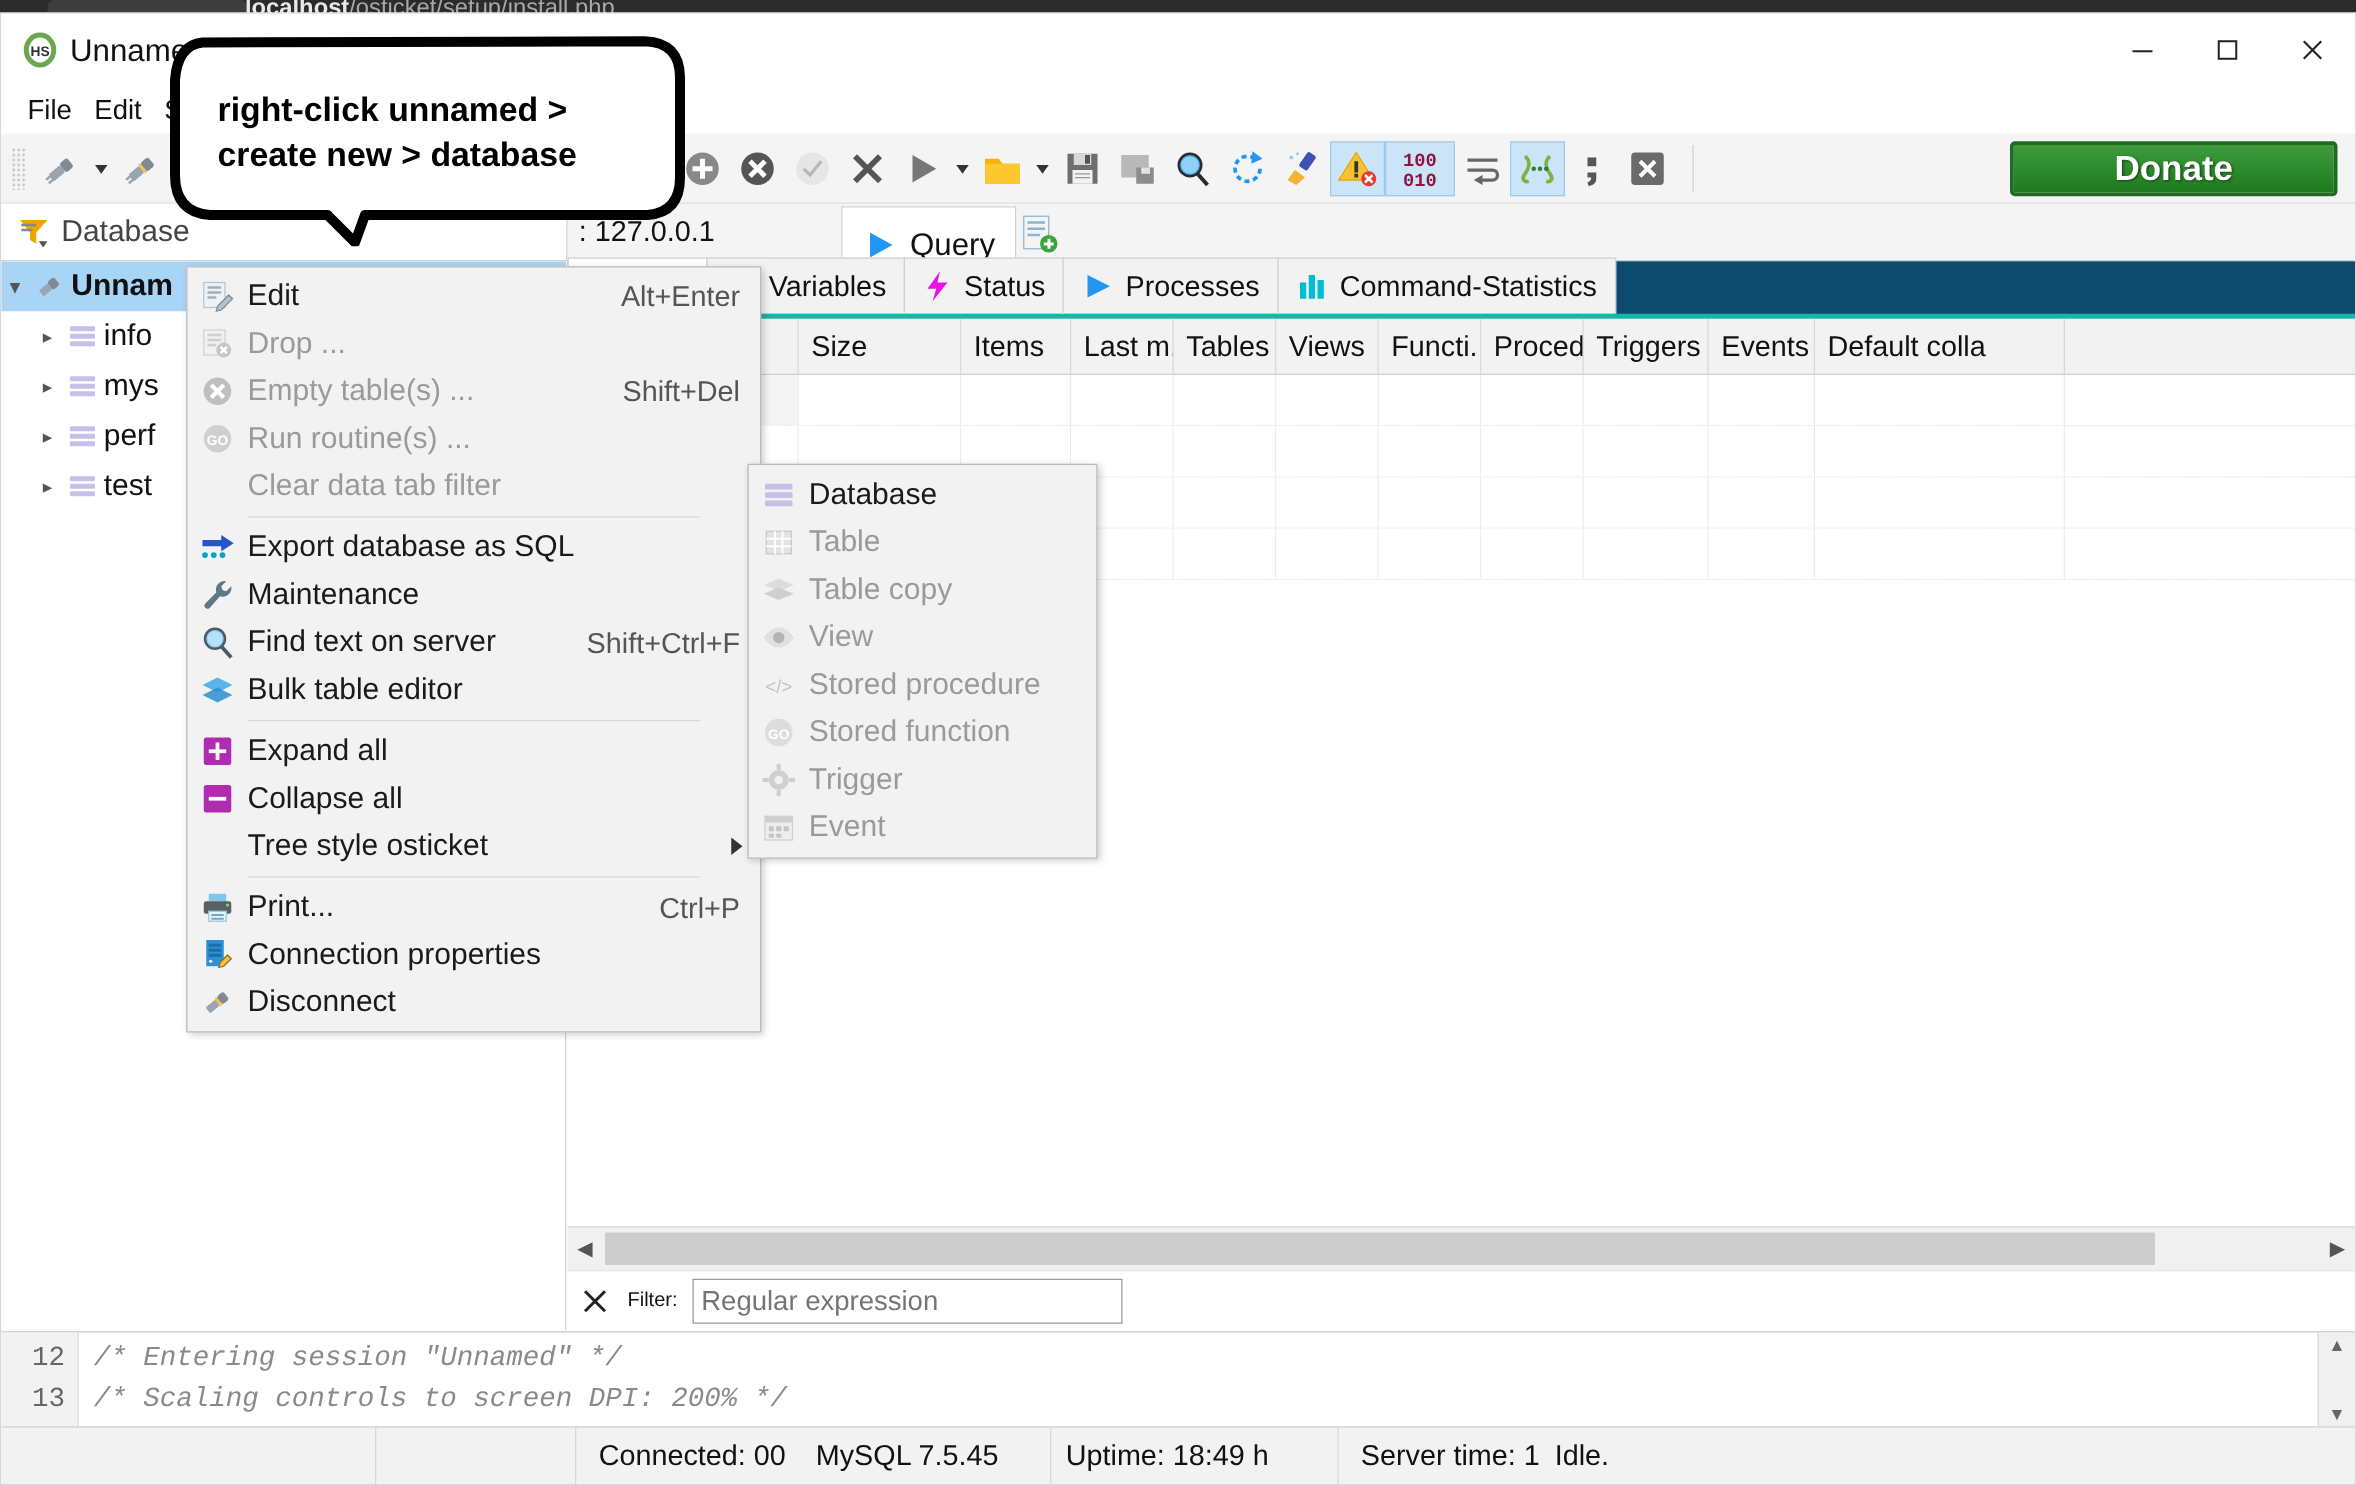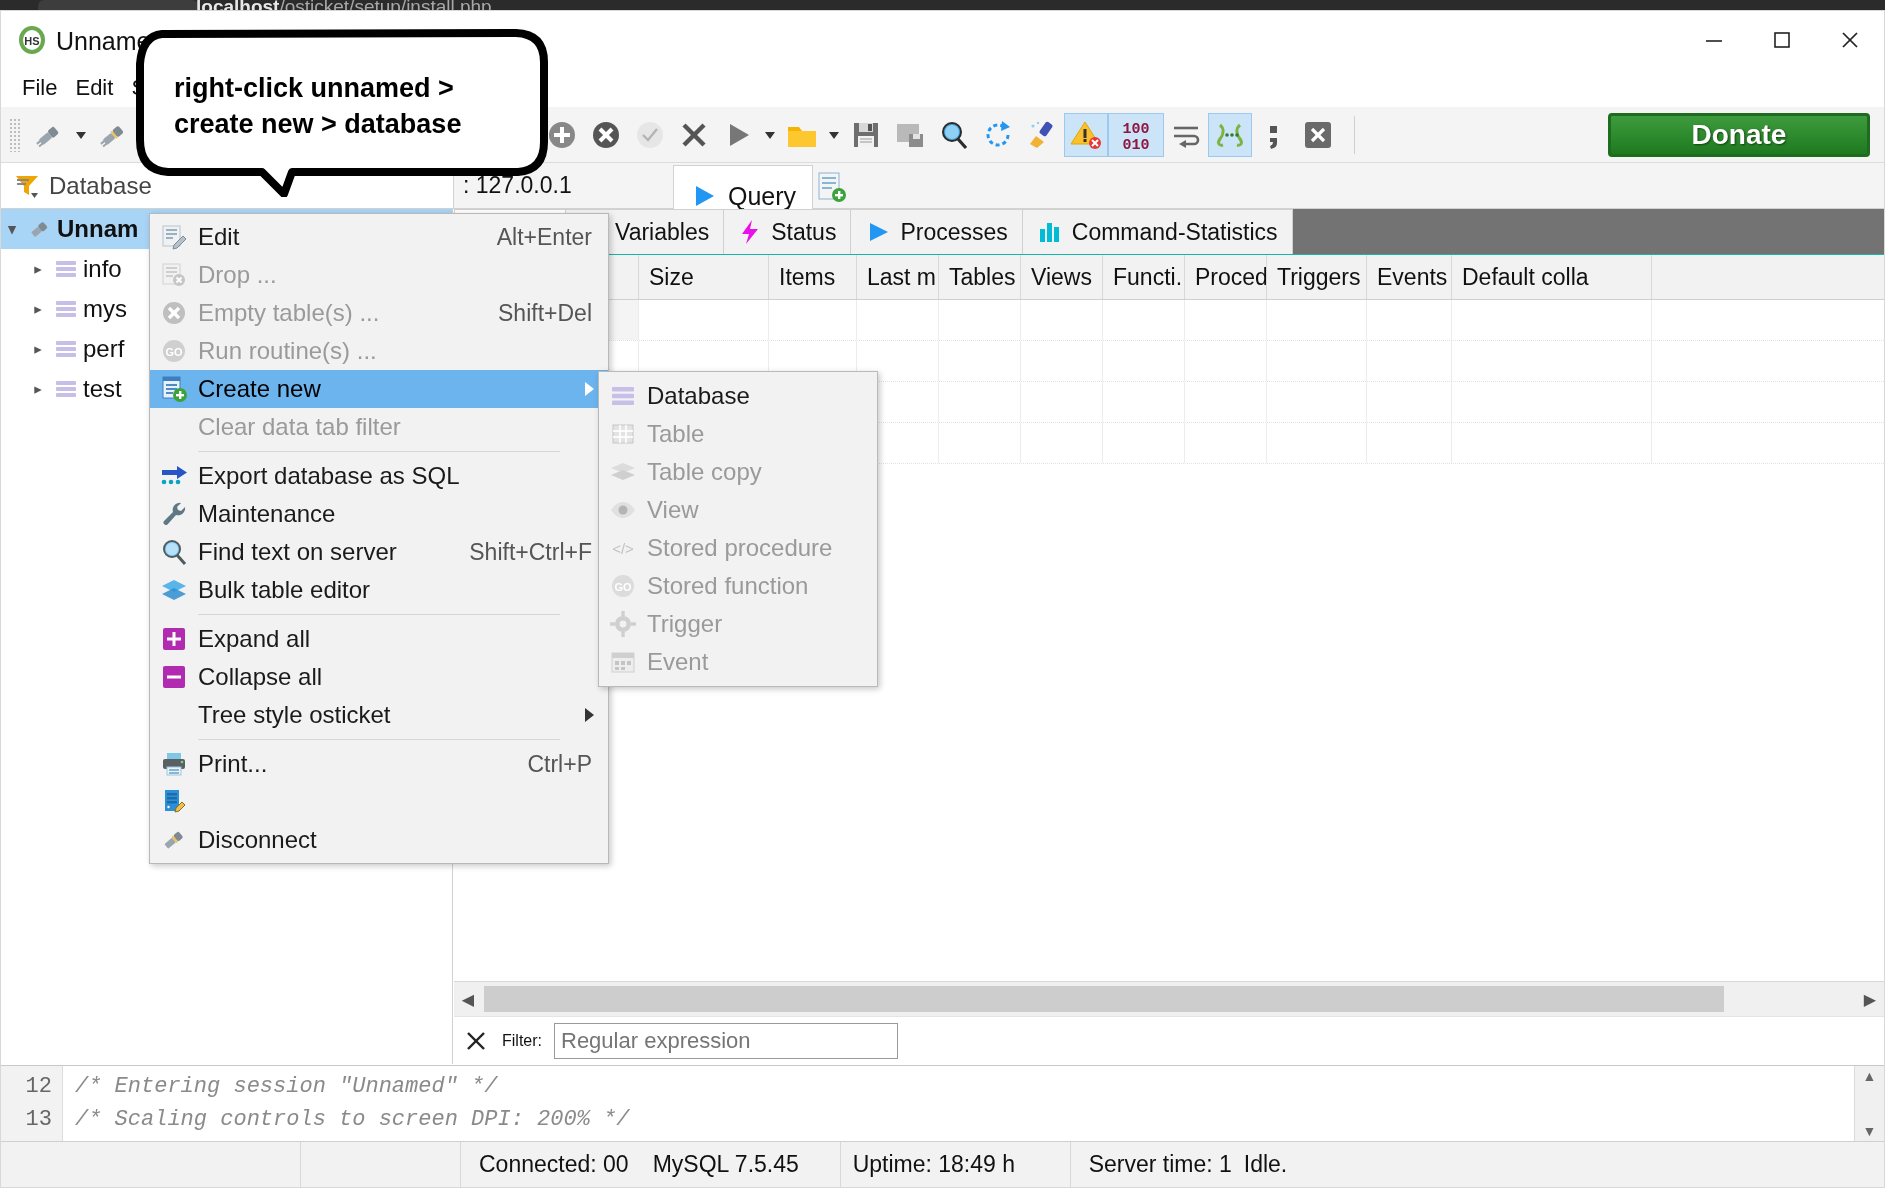--- a/index.html
+++ b/index.html
@@ -137,22 +137,22 @@
   }
   .tw-icon{width:34px;height:40px;display:flex;align-items:center;justify-content:center;}
 
   
   .rightpane{
     position:absolute;left:453px;top:198px;width:1430px;height:855px;
     background:#ffffff;box-sizing:border-box;
   }
   .subtabs{
     position:absolute;left:0;top:0;width:1430px;height:46px;
-    background:#737373;border-bottom:1px solid #14b8a6;box-sizing:border-box;
-    display:flex;
+    background:#0c4a6e;border-bottom:4px solid #14b8a6;box-sizing:border-box;
+    display:flex;align-items:flex-end;
   }
   .subtab{
     height:45px;display:flex;align-items:center;padding:0 14px;
     border:1px solid #d0d0d0;border-bottom:none;background:#f2f2f2;
     font-size:23px;color:#111;white-space:nowrap;box-sizing:border-box;
     margin-right:-1px;
   }
   .subtab.active{background:#ffffff;}
   .subtab .ico{margin-right:9px;display:flex;align-items:center;}
 
@@ -852,38 +852,20 @@
         <span class="ic">
           <svg class="icosvg" width="28" height="28" viewBox="0 0 28 28">
               <circle cx="14" cy="14" r="11" fill="#cfcfcf"></circle>
               <text x="14" y="19" font-size="11" font-weight="bold" text-anchor="middle" fill="#fff" font-family="Liberation Sans, sans-serif">GO</text>
             </svg>
         </span>
         <span class="tx">Run routine(s) ...</span>
         <span class="sc"></span>
       </div>
 
-      <div class="mi sel">
-        <span class="ic">
-          <svg class="icosvg" width="28" height="28" viewBox="0 0 28 28">
-              <rect x="3" y="2" width="17" height="21" fill="#e8f1fa" stroke="#3c7fbf"></rect>
-              <rect x="3" y="2" width="17" height="4" fill="#3c7fbf"></rect>
-              <g stroke="#3c7fbf" stroke-width="1.8">
-                <line x1="6" y1="10" x2="17" y2="10"></line>
-                <line x1="6" y1="14" x2="17" y2="14"></line>
-                <line x1="6" y1="18" x2="13" y2="18"></line>
-              </g>
-              <circle cx="20" cy="20" r="7" fill="#3aa33a"></circle>
-              <rect x="19" y="16" width="2.4" height="8" fill="#fff"></rect>
-              <rect x="16" y="19" width="8" height="2.4" fill="#fff"></rect>
-            </svg>
-        </span>
-        <span class="tx">Create new</span>
-        <span class="sub"></span>
-      </div>
 
       <div class="mi disabled">
         <span class="ic"></span>
         <span class="tx">Clear data tab filter</span>
       </div>
 
       <div class="msep"></div>
 
       <div class="mi">
         <span class="ic">
@@ -987,20 +969,21 @@
               <rect x="5" y="2" width="14" height="21" fill="#2d8fd6"></rect>
               <g fill="#1b6ca8">
                 <rect x="7" y="5" width="10" height="2.4"></rect>
                 <rect x="7" y="9" width="10" height="2.4"></rect>
                 <rect x="7" y="13" width="10" height="2.4"></rect>
               </g>
               <circle cx="8.5" cy="19" r="1.2" fill="#fff"></circle>
               <path d="M16 20l6-6 3 3-6 6-4 1z" fill="#f0c04a" stroke="#8a6d1f"></path>
             </svg>
         </span>
+        <span class="tx">Connection properties</span>
         <span class="sc"></span>
       </div>
 
       <div class="mi">
         <span class="ic">
           <svg class="icosvg" width="28" height="28" viewBox="0 0 28 28">
               <g transform="rotate(-40 14 14)">
                 <rect x="4" y="11" width="10" height="6" rx="1" fill="#9aa5ad"></rect>
                 <rect x="16" y="10" width="7" height="8" rx="2" fill="#7f8a92"></rect>
                 <rect x="14" y="10" width="2" height="8" fill="#f2c14e"></rect>

